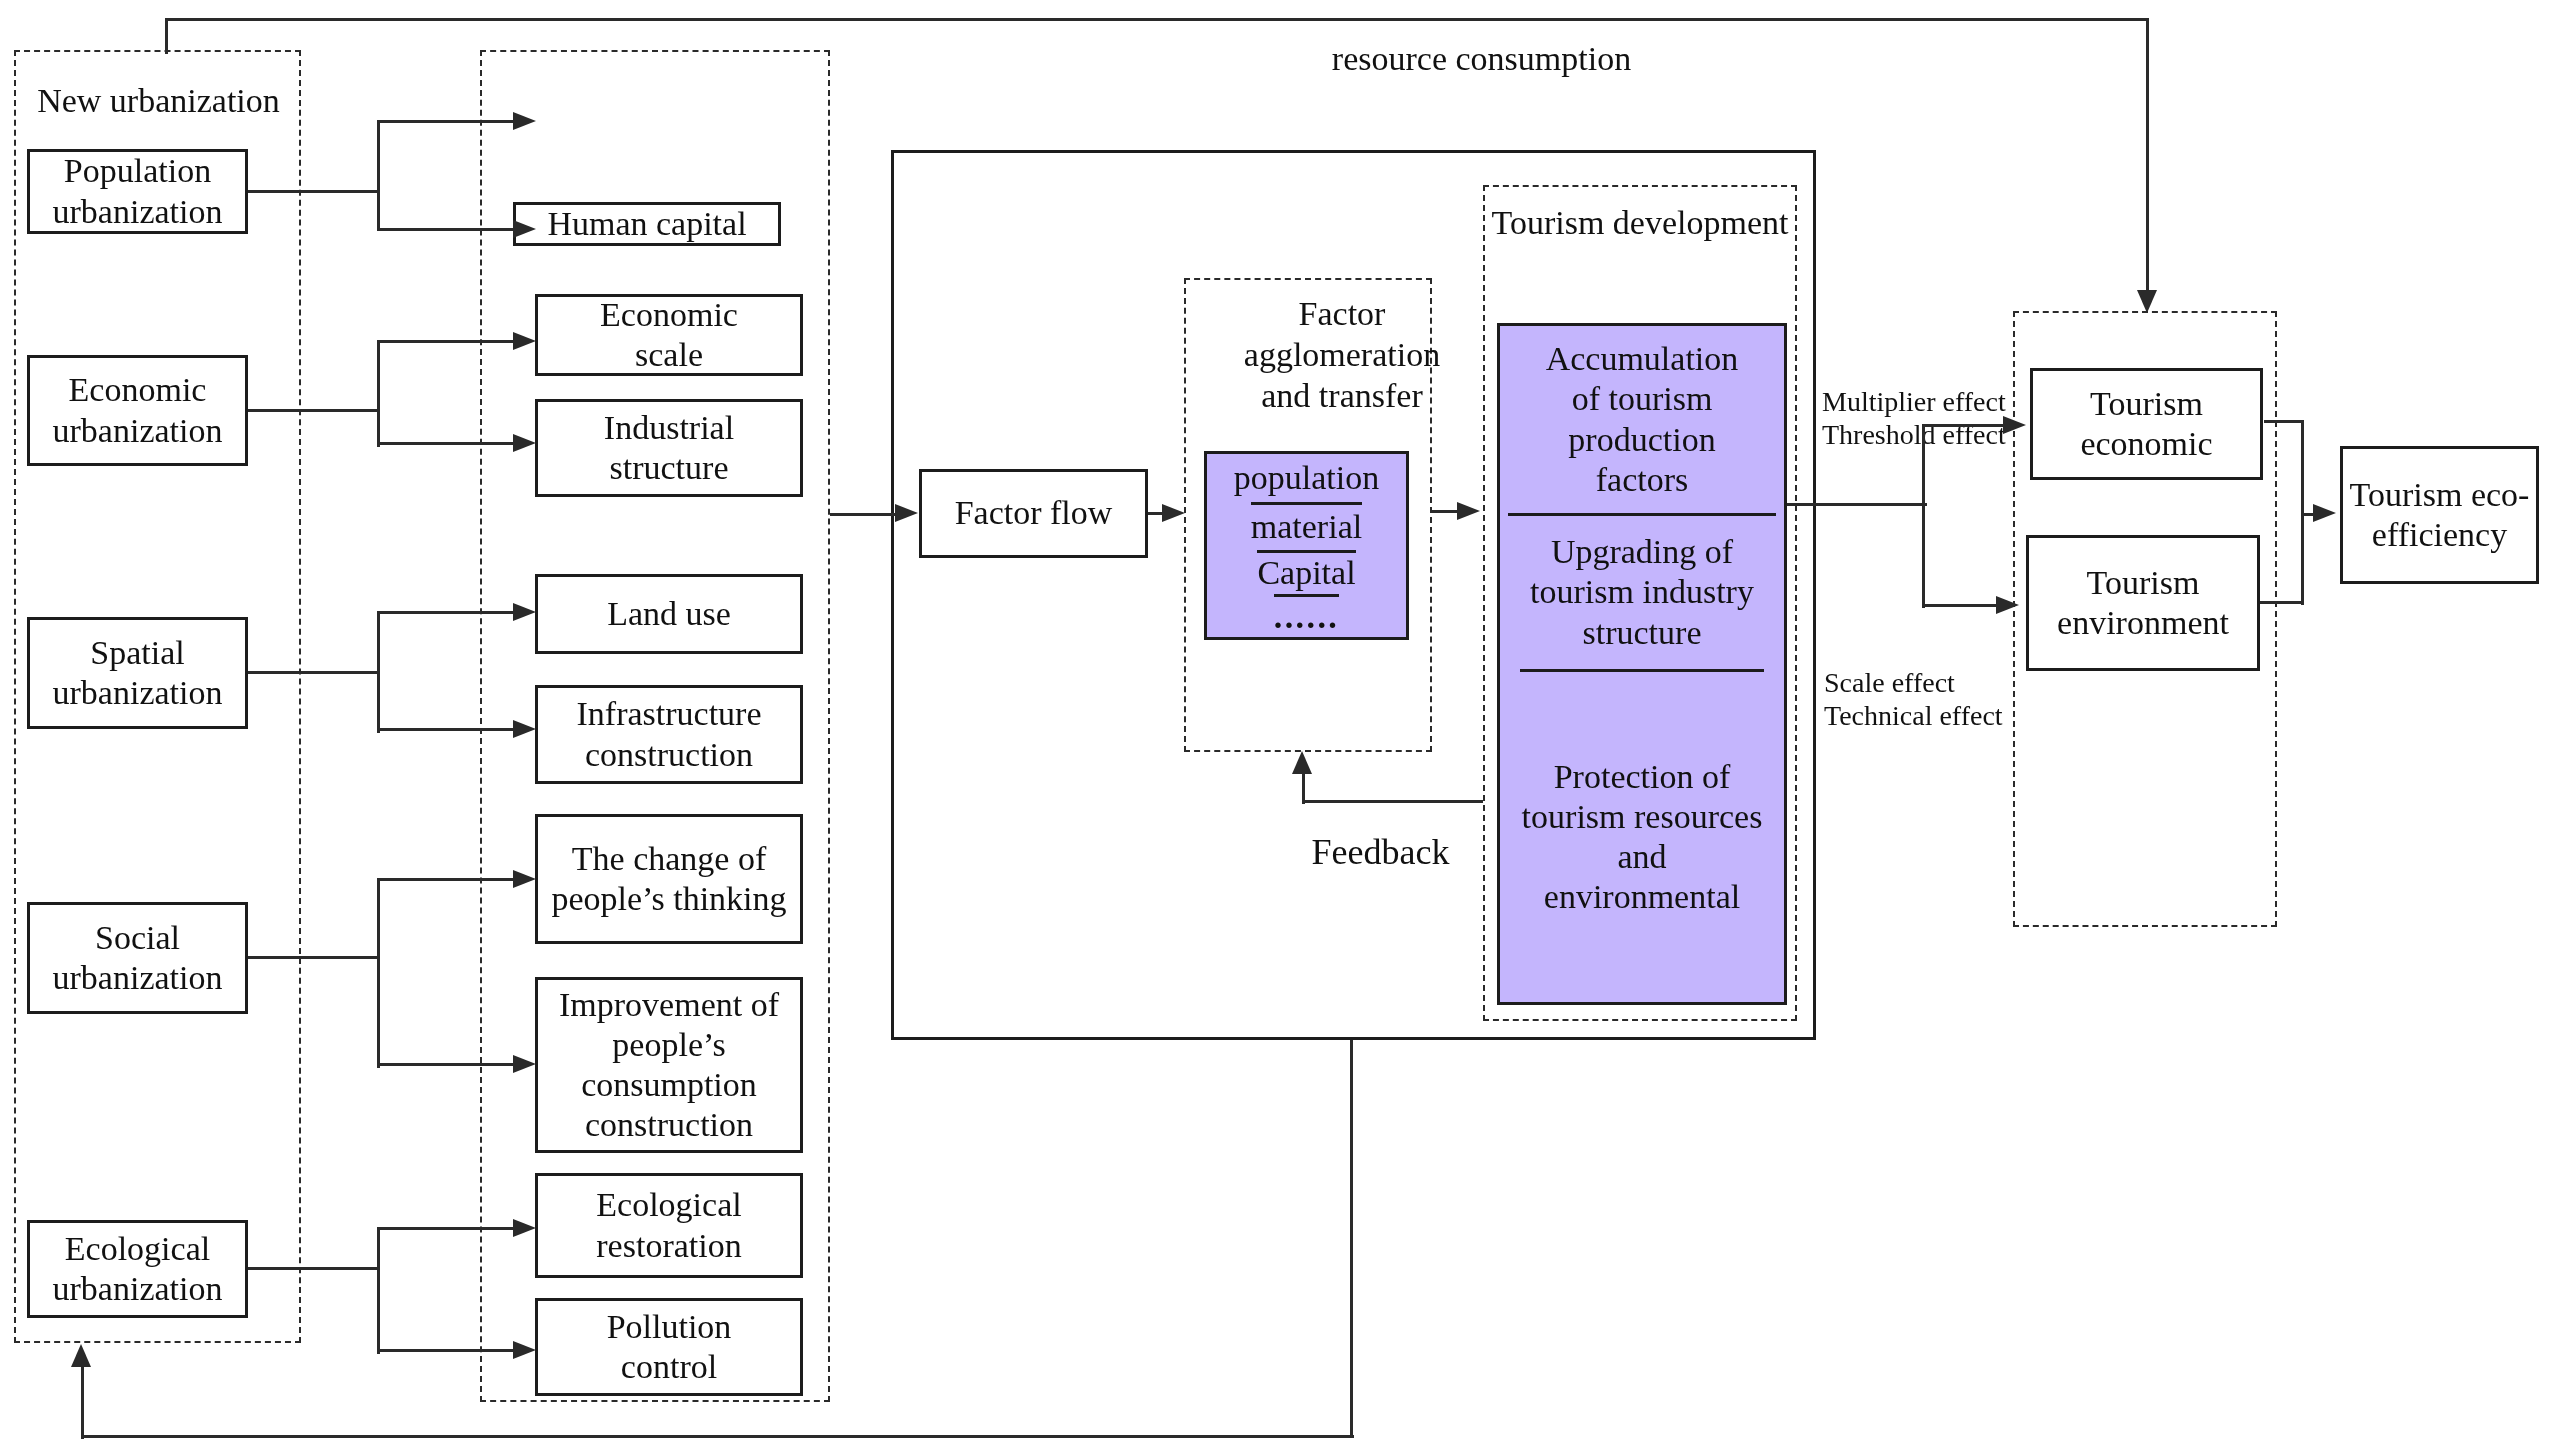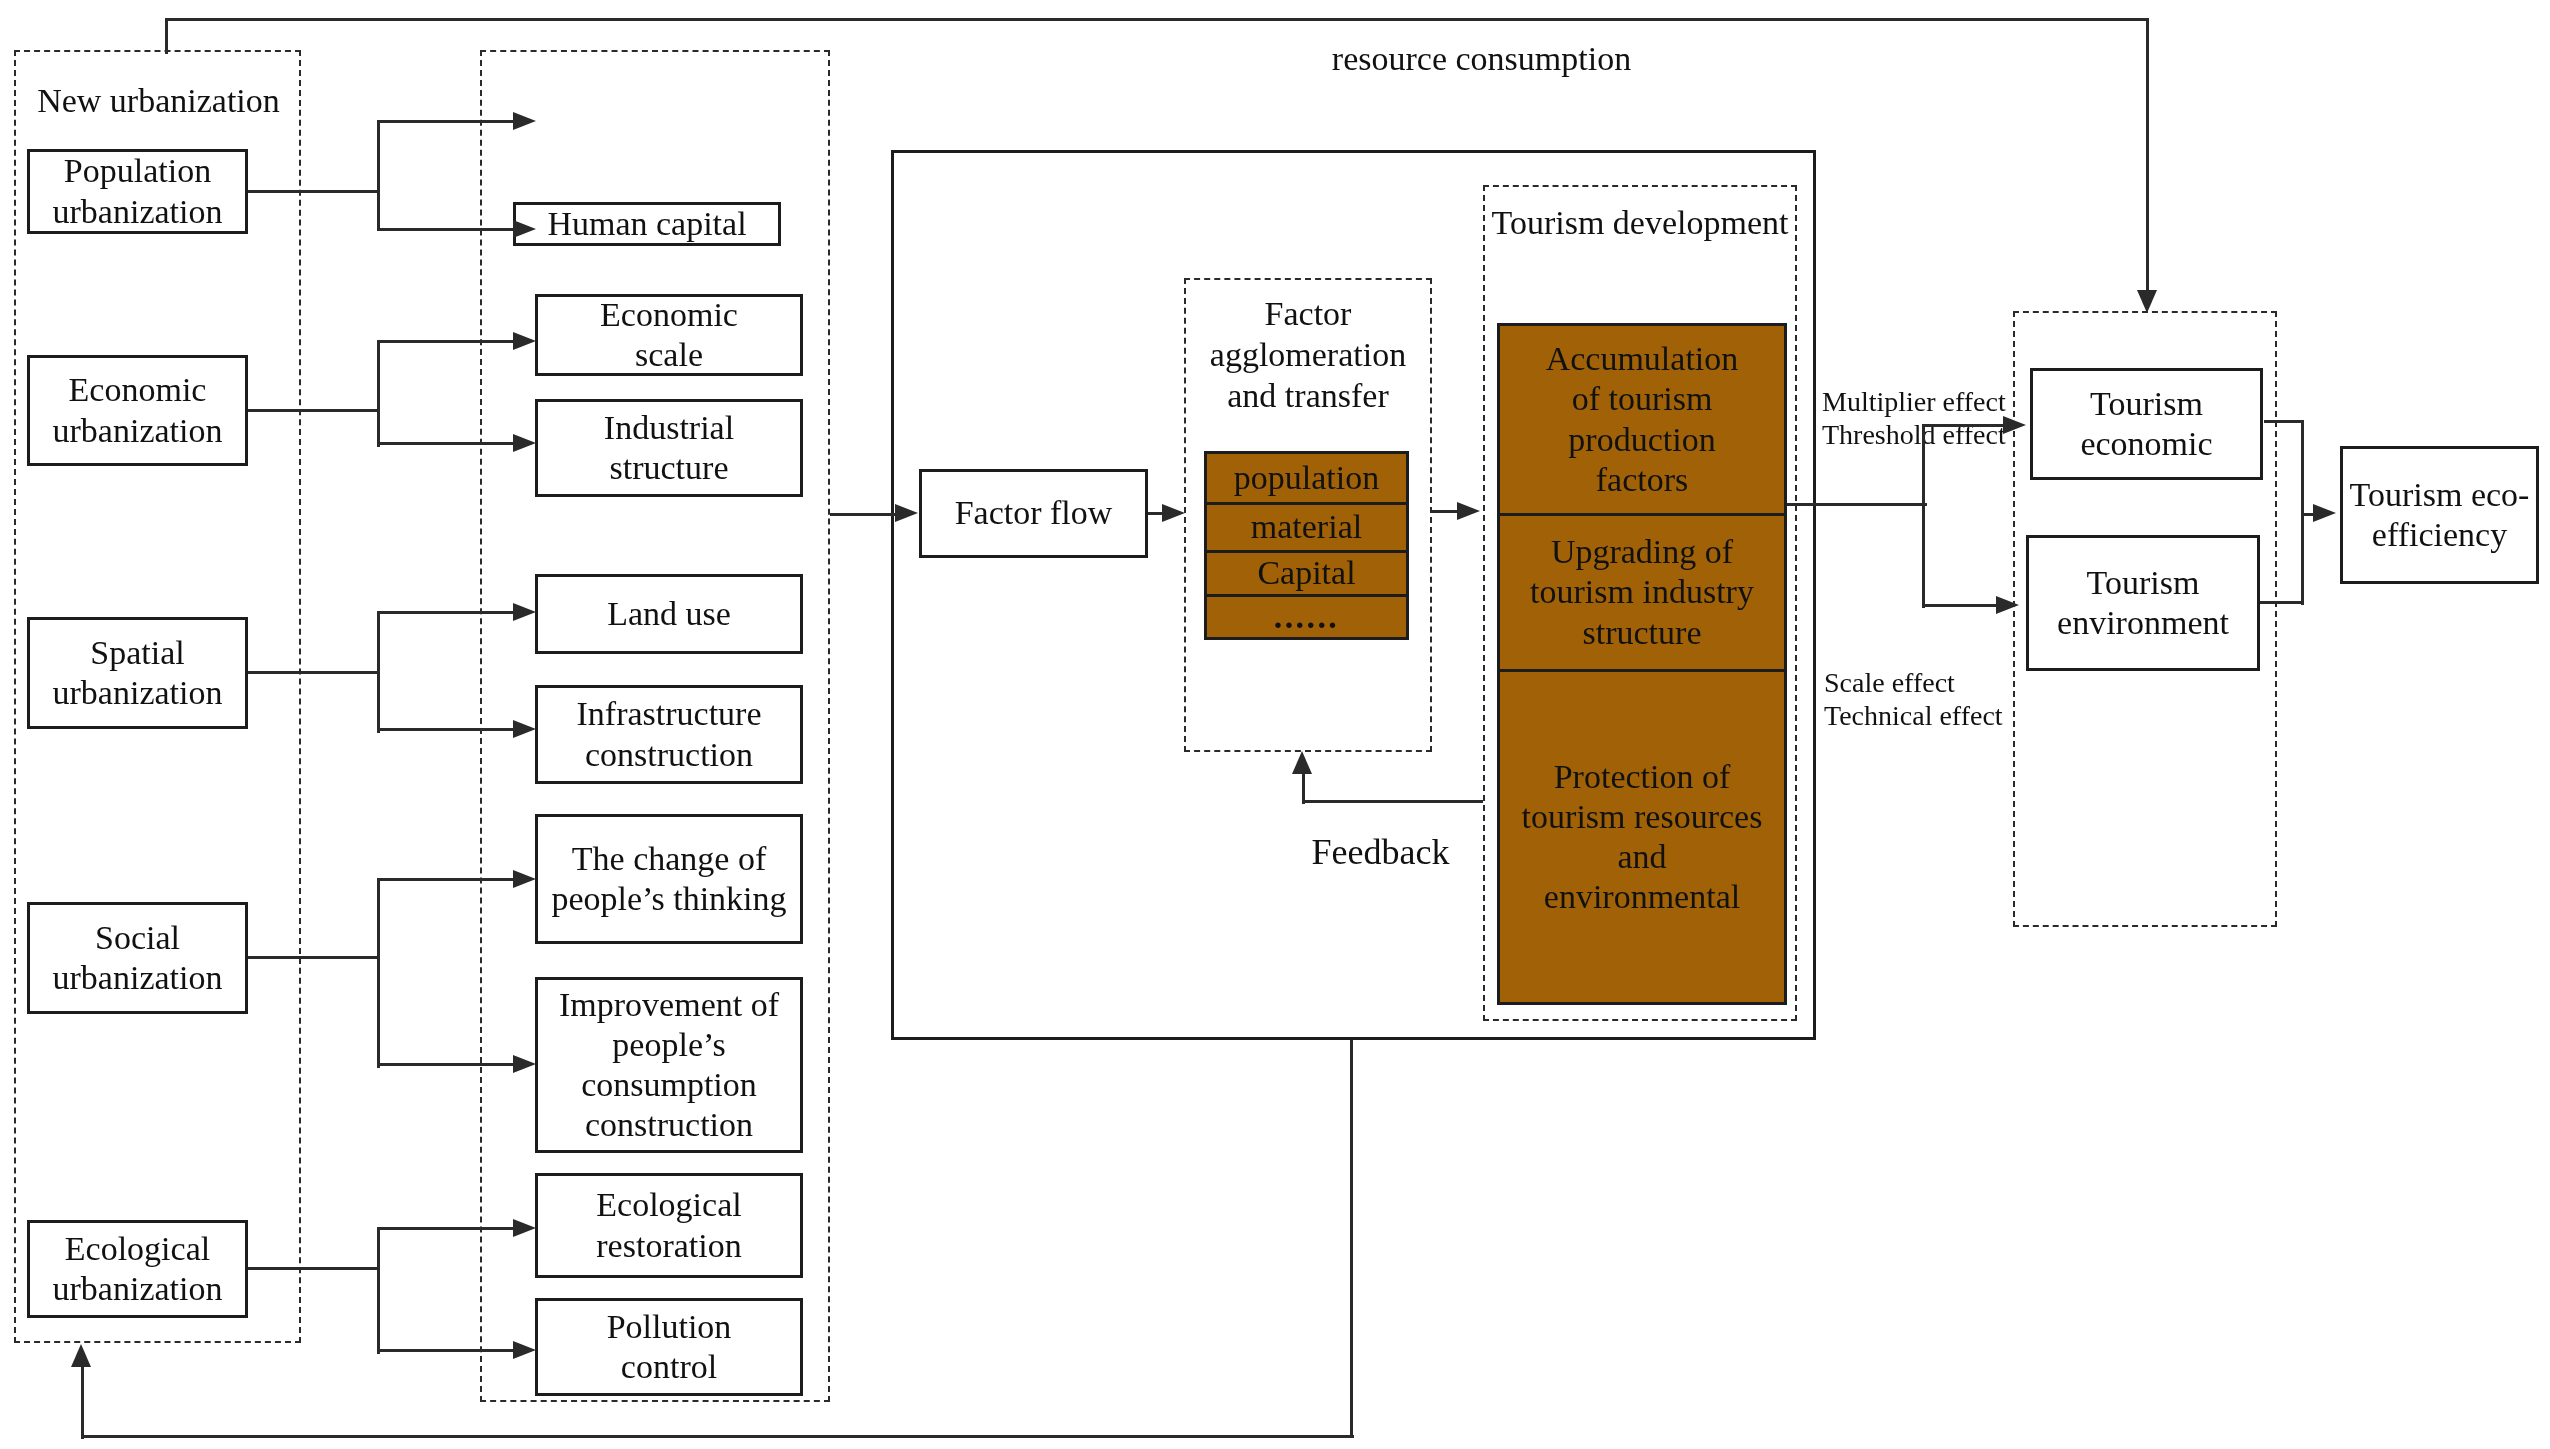--- a/index.html
+++ b/index.html
@@ -15,21 +15,21 @@
   .bigbox { position:absolute; border:3.3px solid #1c1c1c; background:transparent; }
   .lbl { position:absolute; text-align:center; font-size:34px; line-height:1.2; }
   .lbl-left { text-align:left; }
   .small { font-size:28px; line-height:33px;margin-top:40px; }
   .ln { position:absolute; background:#2a2a2a; }
   .arr { position:absolute; width:0; height:0; }
   .arr-r { border-top:9.8px solid transparent; border-bottom:9.8px solid transparent; border-left:23px solid #2a2a2a; }
   .arr-d { border-left:10.6px solid transparent; border-right:10.6px solid transparent; border-top:23px solid #2a2a2a; }
   .arr-u { border-left:10.6px solid transparent; border-right:10.6px solid transparent; border-bottom:23px solid #2a2a2a; }
 
-  .stack { position:absolute; border:3.3px solid #1c1c1c; background:#a16207; display:flex; flex-direction:column; }
+  .stack { position:absolute; border:3.3px solid #1c1c1c; background:#c4b5fd; display:flex; flex-direction:column;align-items:center; }
   .cell { display:flex; align-items:center; justify-content:center; text-align:center; font-size:34px; line-height:1.18; }
   .cell + .cell { border-top:3.3px solid #1c1c1c; }
   .mw220 { display:inline-block; max-width:179px; }
   .mw280 { display:inline-block; max-width:228px; }
   .mw300 { display:inline-block; max-width:244px; }
   .mw330 { display:inline-block; max-width:268px; }
   .dots { font-weight:bold; letter-spacing:2.4px; }
 </style>
 </head>
 <body>
@@ -59,21 +59,21 @@
   <div class="box" style="left:535px; top:1173px; width:268px; height:105px;">Ecological restoration</div>
   <div class="box" style="left:535px; top:1298px; width:268px; height:98px;">
       <span class="mw220">Pollution control</span>
     </div>
 
   <div class="bigbox" style="left:891px; top:150px; width:925px; height:890px;"></div>
 
   <div class="box" style="left:919px; top:469px; width:229px; height:89px;">Factor flow</div>
 
   <div class="dashedbox" style="left:1184px; top:278px; width:248px; height:474px;"></div>
-  <div class="lbl" style="left:1189px; top:294px; width:238px;">Factor agglomeration and transfer</div>
+  <div class="lbl" style="left:1223px; top:294px; width:238px;">Factor agglomeration and transfer</div>
   <div class="stack" style="left:1204px; top:451px; width:205px; height:189px;">
     <div class="cell" style="height:65px;">population</div>
     <div class="cell" style="height:65px;">material</div>
     <div class="cell" style="height:59px;">Capital</div>
     <div class="cell dots" style="flex:1;">......</div>
   </div>
 
   <div class="dashedbox" style="left:1483px; top:185px; width:314px; height:836px;"></div>
   <div class="lbl" style="left:1491px; top:203px; width:298px;">Tourism development</div>
   <div class="stack" style="left:1497px; top:323px; width:290px; height:682px;">

